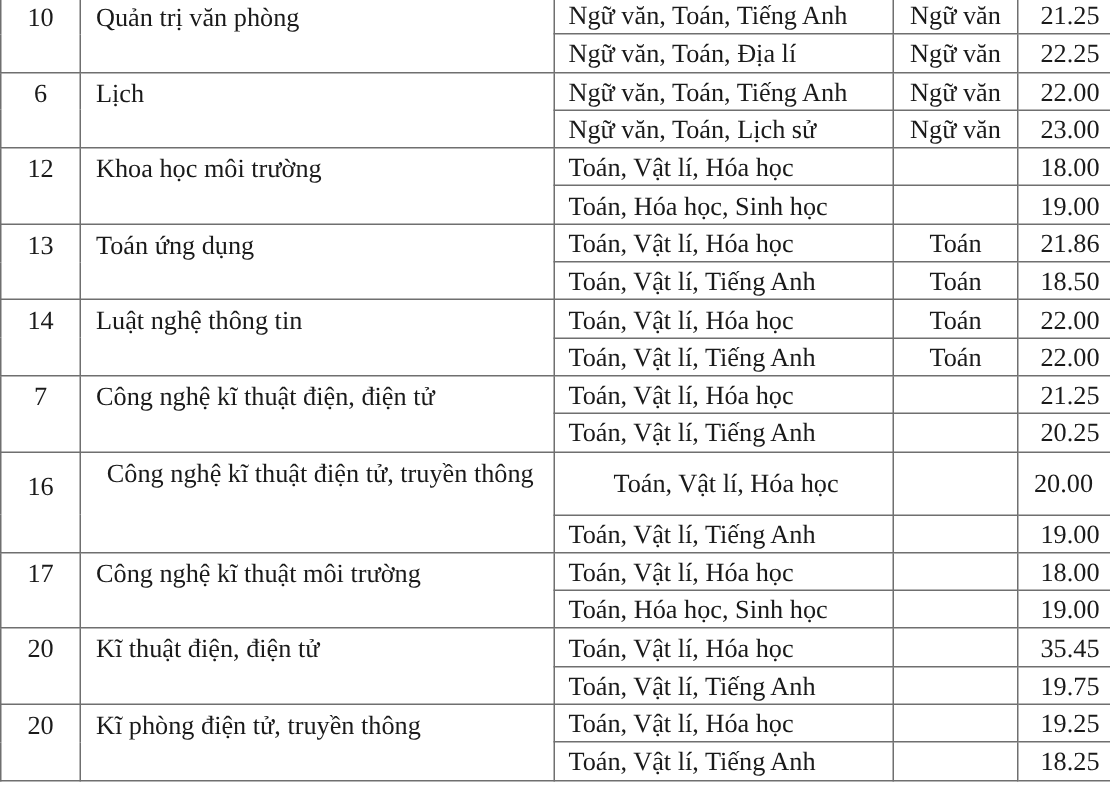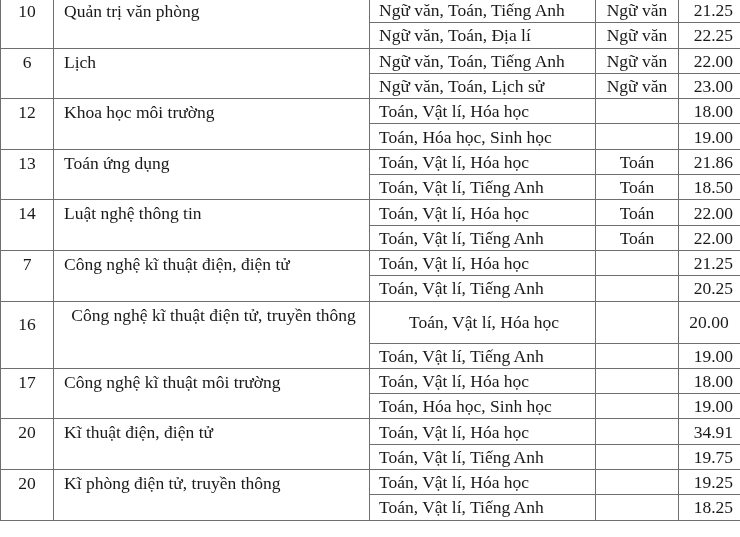--- a/index.html
+++ b/index.html
@@ -149,21 +149,21 @@
       <td class="combo">Toán, Hóa học, Sinh học</td>
       <td class="main"></td>
       <td class="score">19.00</td>
     </tr>
 
     <tr>
       <td class="stt" rowspan="2">20</td>
       <td class="name" rowspan="2">Kĩ thuật điện, điện tử</td>
       <td class="combo">Toán, Vật lí, Hóa học</td>
       <td class="main"></td>
-      <td class="score">34.91</td>
+      <td class="score">35.45</td>
     </tr>
     <tr>
       <td class="combo">Toán, Vật lí, Tiếng Anh</td>
       <td class="main"></td>
       <td class="score">19.75</td>
     </tr>
 
     <tr>
       <td class="stt" rowspan="2">20</td>
       <td class="name" rowspan="2">Kĩ phòng điện tử, truyền thông</td>

